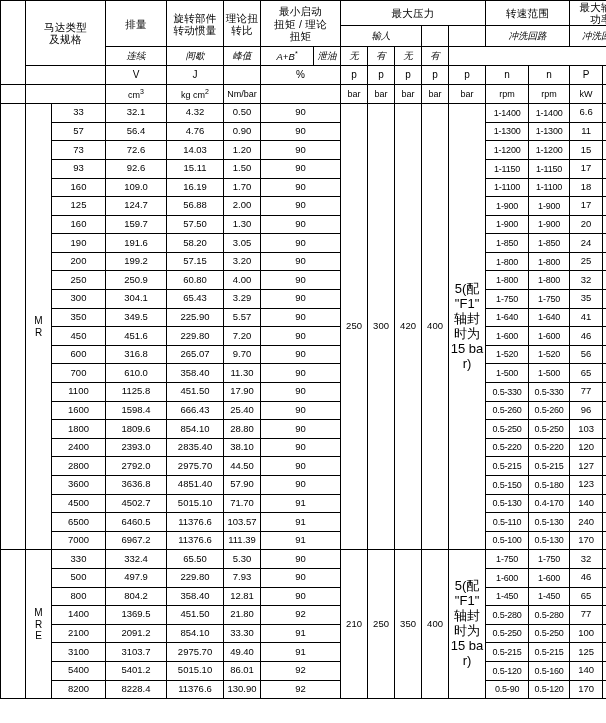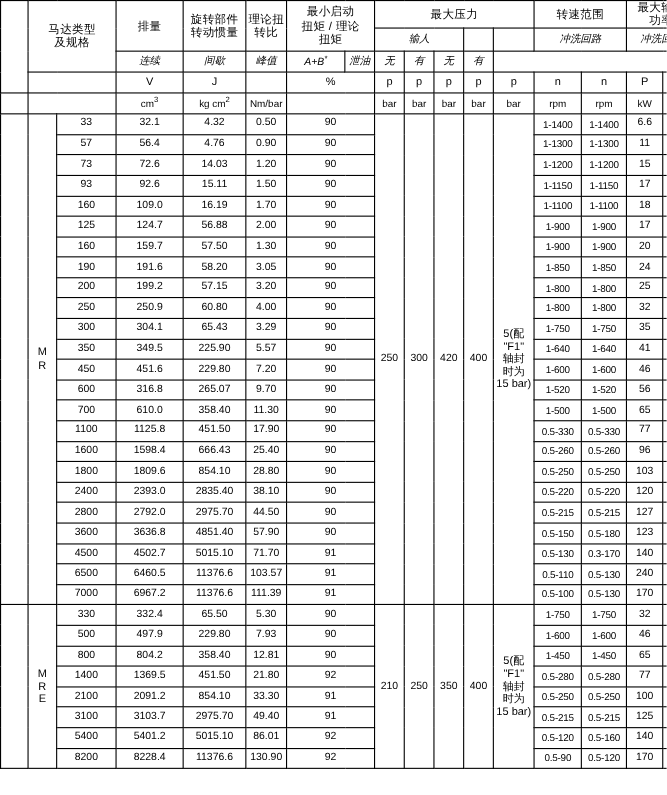--- a/index.html
+++ b/index.html
@@ -70,21 +70,21 @@
   }
   .c-group {
     font-size: 10px;
     font-weight: bold;
     line-height: 1.45;
   }
   .c-merged {
     font-size: 9.5px;
   }
   .c-drain {
-    font-size: 10px;
+    font-size: 13px;
     line-height: 1.45;
   }
   
   .col-gutter {
     border-top: 1px solid #000000;
     border-left: 1px solid #000000;
     border-right: 1px solid #000000;
     border-bottom: 1px solid #000000;
   }
   .no-border-top { border-top: none; }
@@ -451,21 +451,21 @@
         <td class="c-num">123</td>
         <td class="c-num">185</td>
       </tr>
       <tr style="height: 18.6px;">
         <td class="c-size">4500</td>
         <td class="c-num">4502.7</td>
         <td class="c-num">5015.10</td>
         <td class="c-num">71.70</td>
         <td class="c-num" colspan="2">91</td>
         <td class="c-narrow">0.5-130</td>
-        <td class="c-narrow">0.3-170</td>
+        <td class="c-narrow">0.4-170</td>
         <td class="c-num">140</td>
         <td class="c-num">210</td>
       </tr>
       <tr style="height: 18.6px;">
         <td class="c-size">6500</td>
         <td class="c-num">6460.5</td>
         <td class="c-num">11376.6</td>
         <td class="c-num">103.57</td>
         <td class="c-num" colspan="2">91</td>
         <td class="c-narrow">0.5-110</td>

